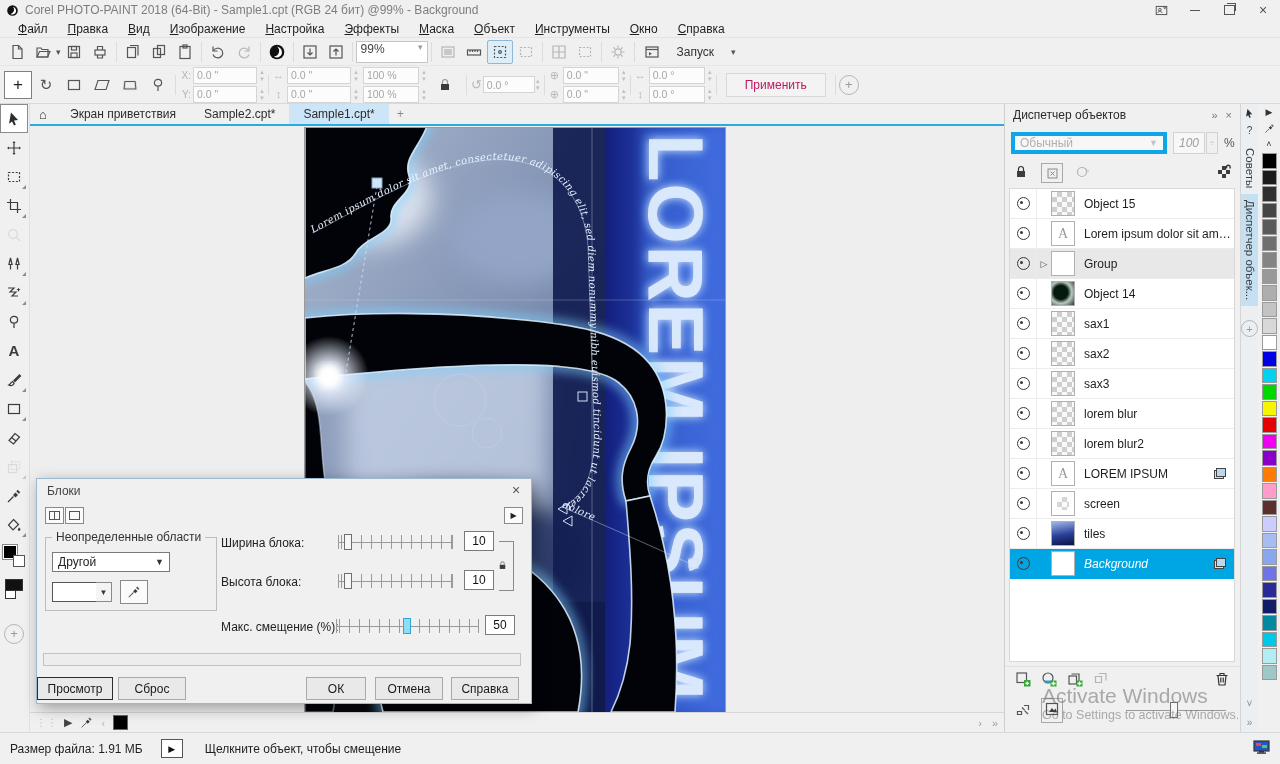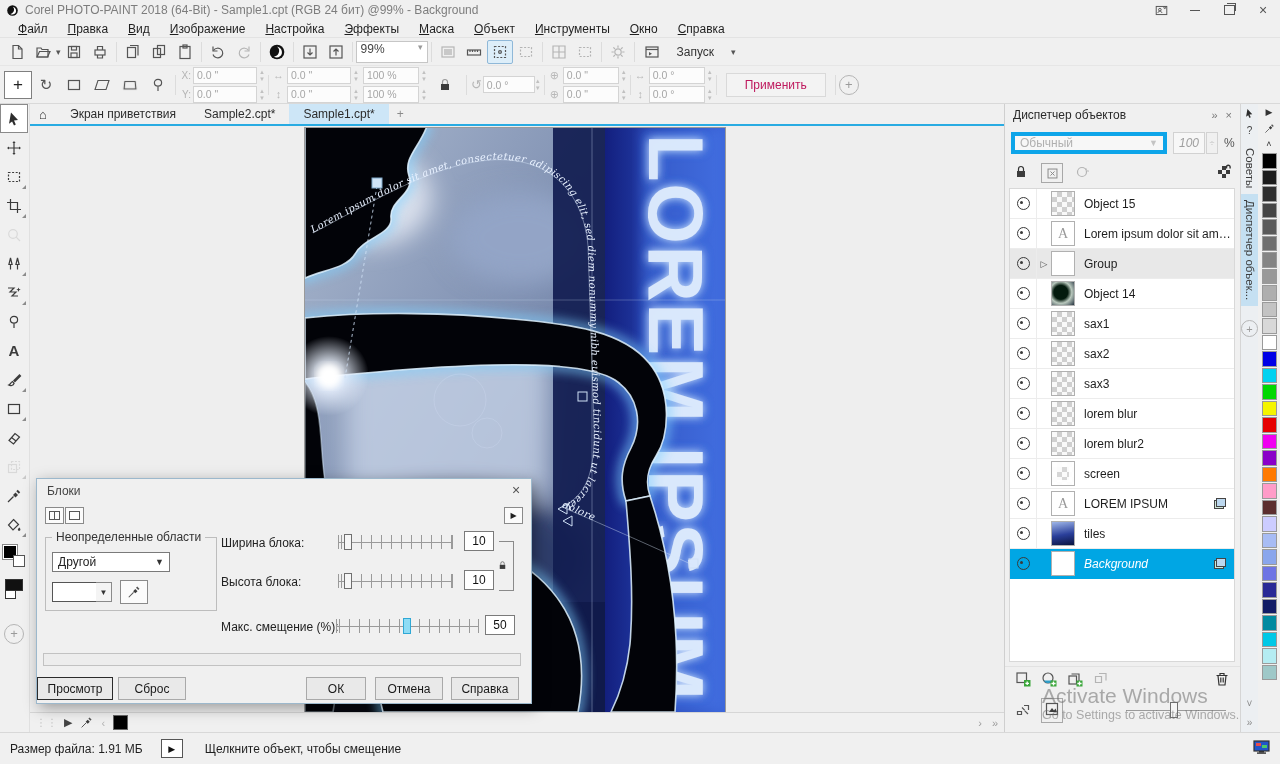--- a/index.html
+++ b/index.html
@@ -1069,33 +1069,33 @@
           <span class="thumb checker"></span>
           <span class="lname">lorem blur2</span>
 
         </div>
 
         <div class="lrow">
           <span class="eyecell">
             <span class="eye"></span>
           </span>
           <span class="expcell"></span>
-          <span class="thumb screen"></span>
-          <span class="lname">screen</span>
-
+          <span class="thumb letter"></span>
+          <span class="lname">LOREM IPSUM</span>
+          <span class="lbadge"></span>
         </div>
 
         <div class="lrow">
           <span class="eyecell">
             <span class="eye"></span>
           </span>
           <span class="expcell"></span>
-          <span class="thumb letter"></span>
-          <span class="lname">LOREM IPSUM</span>
-          <span class="lbadge"></span>
+          <span class="thumb screen"></span>
+          <span class="lname">screen</span>
+
         </div>
 
         <div class="lrow">
           <span class="eyecell">
             <span class="eye"></span>
           </span>
           <span class="expcell"></span>
           <span class="thumb blue"></span>
           <span class="lname">tiles</span>
 

